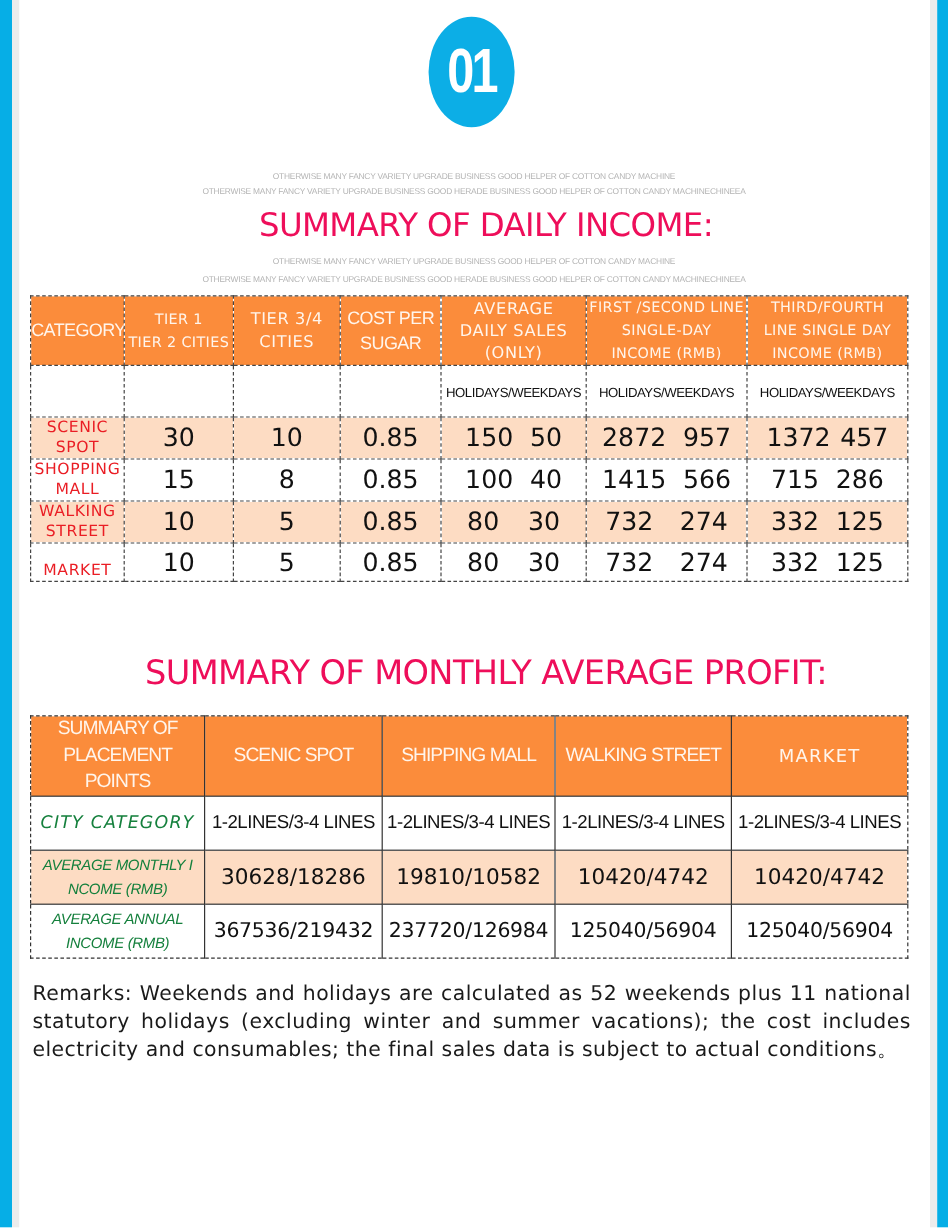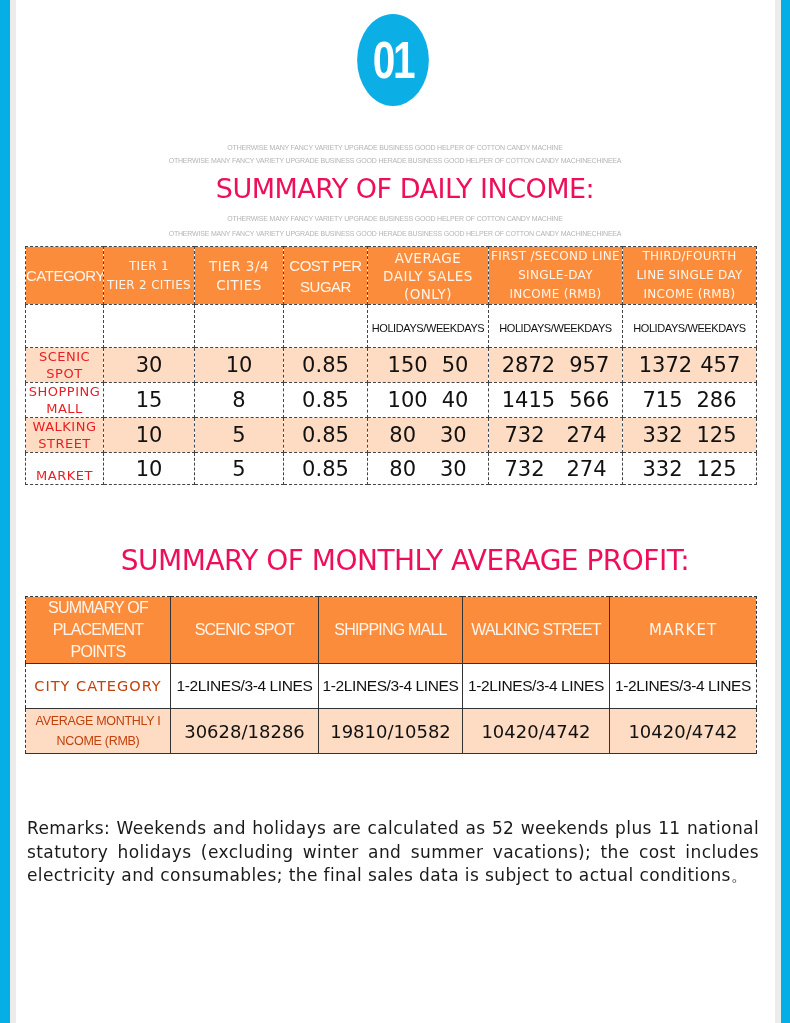--- a/index.html
+++ b/index.html
@@ -52,21 +52,21 @@
   .t2 td { border-color: #333; }
   .t2 .hdr td { background: #fb8c3b; color: #fff5ec; height: 58px; font-size: 16px; font-family: "Liberation Sans", sans-serif; letter-spacing: -0.8px; line-height: 22px; border-style: solid; border-top-style: dashed; }
   .t2 .hdr td:first-child { border-left-style: dashed; }
   .t2 .hdr td:last-child { border-right-style: dashed; letter-spacing: 1px; font-family: "DejaVu Sans", sans-serif; font-size: 15px; }
   .t2 .row td { height: 45px; font-family: "DejaVu Sans", sans-serif; font-size: 18px; color: #111; border-style: solid; }
   .t2 .row td:first-child { border-left-style: dashed; }
   .t2 .row td:last-child { border-right-style: dashed; }
   .t2 .row.last td { border-bottom-style: dashed; }
   .t2 .row.alt td { background: #fddcc3; }
   .t2 .row td.lines { font-family: "Liberation Sans", sans-serif; font-size: 15.5px; letter-spacing: -0.4px; height: 44px; }
-  .t2 .row td.cat { color: #c2410c; font-family: "Liberation Sans", sans-serif; font-size: 12.5px; line-height: 20px; letter-spacing: -0.3px; }
+  .t2 .row td.cat { color: #15803d; font-family: "Liberation Sans", sans-serif; font-size: 12.5px; line-height: 20px; letter-spacing: -0.3px; font-style: italic; }
   .t2 .row td.cat.citycat { font-family: "DejaVu Sans", sans-serif; font-size: 14.5px; letter-spacing: 1px; }
   .t2 .row td.annual { font-size: 17px; letter-spacing: -0.2px; }
 
   .remarks {
     position: absolute; left: 27px; top: 817px; width: 732px;
     font-family: "DejaVu Sans", sans-serif; font-size: 17px; line-height: 23.5px;
     color: #1a1a1a; text-align: justify; letter-spacing: 0.4px;
   }
 </style>
 </head>
@@ -182,16 +182,23 @@
     <td class="lines">1-2LINES/3-4 LINES</td>
     <td class="lines">1-2LINES/3-4 LINES</td>
   </tr>
   <tr class="row alt">
     <td class="cat"><span>AVERAGE MONTHLY I</span><br><span>NCOME (RMB)</span></td>
     <td>30628/18286</td>
     <td>19810/10582</td>
     <td>10420/4742</td>
     <td>10420/4742</td>
   </tr>
+  <tr class="row last">
+    <td class="cat"><span>AVERAGE ANNUAL</span><br><span>INCOME (RMB)</span></td>
+    <td class="annual">367536/219432</td>
+    <td class="annual">237720/126984</td>
+    <td class="annual">125040/56904</td>
+    <td class="annual">125040/56904</td>
+  </tr>
 </tbody>
   </table>
 
 <p class="remarks">Remarks: Weekends and holidays are calculated as 52 weekends plus 11 national statutory holidays (excluding winter and summer vacations); the cost includes electricity and consumables; the final sales data is subject to actual conditions。</p>
 
 </body></html>

